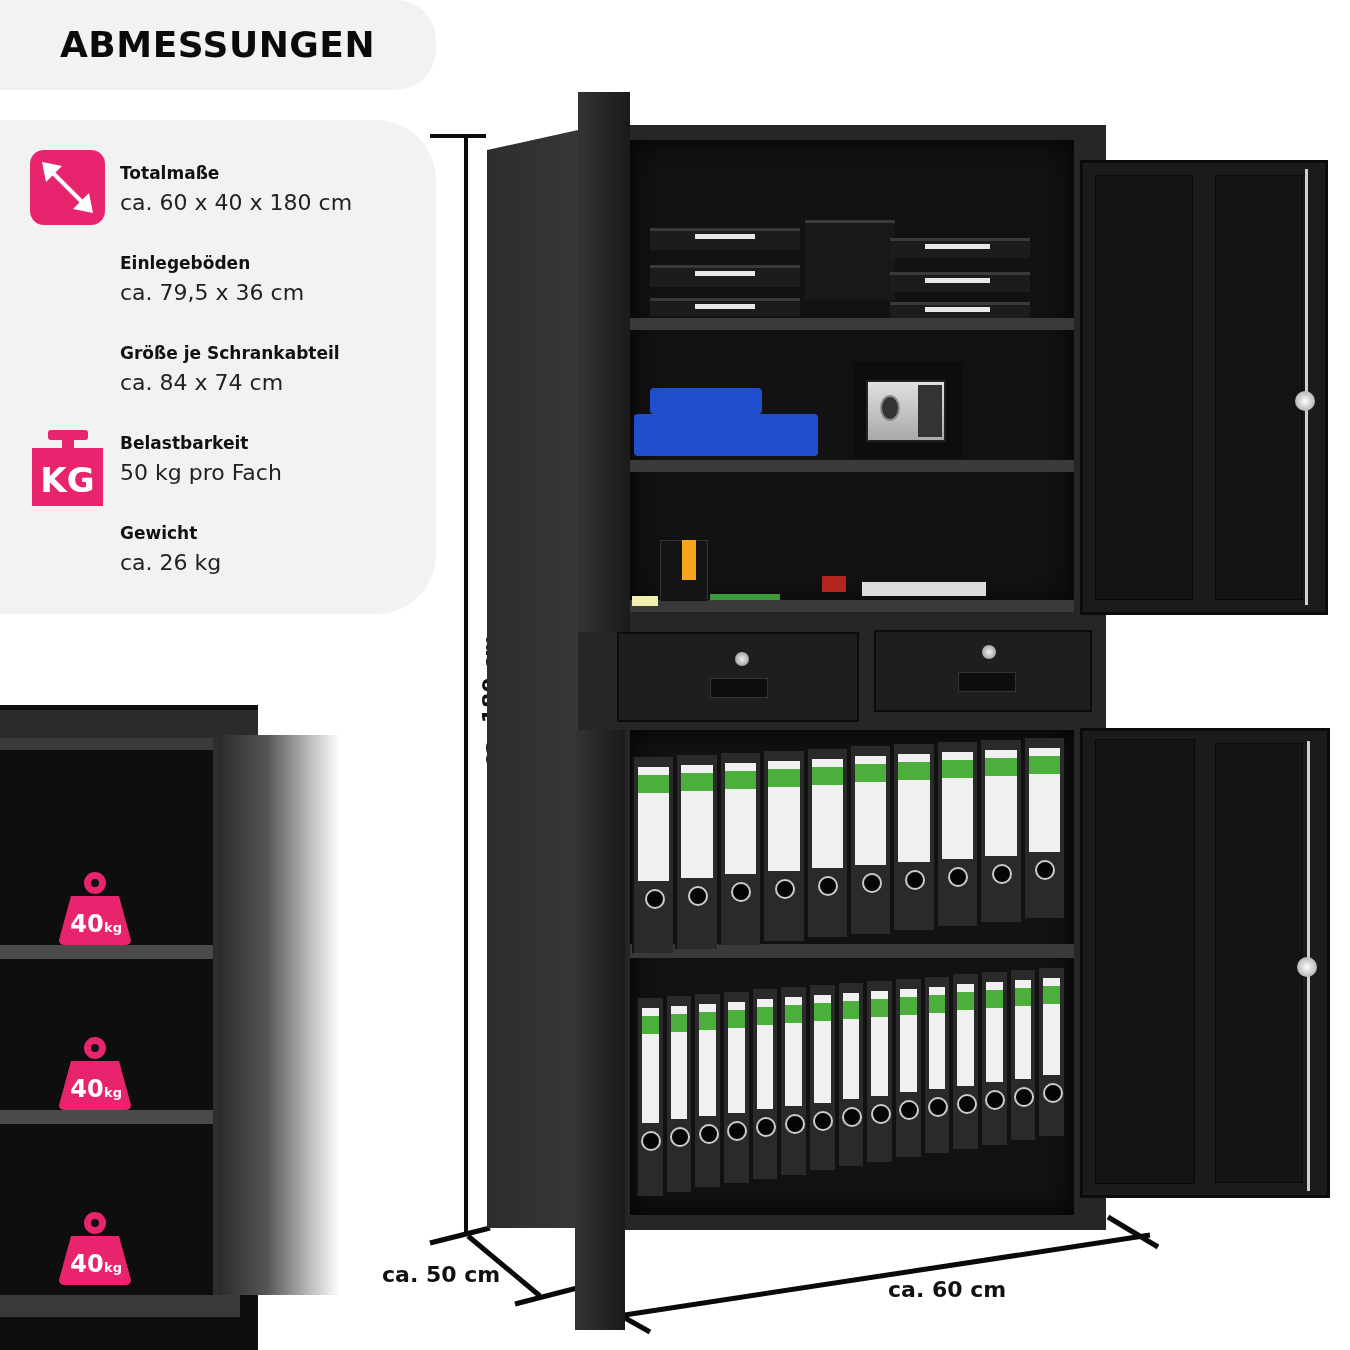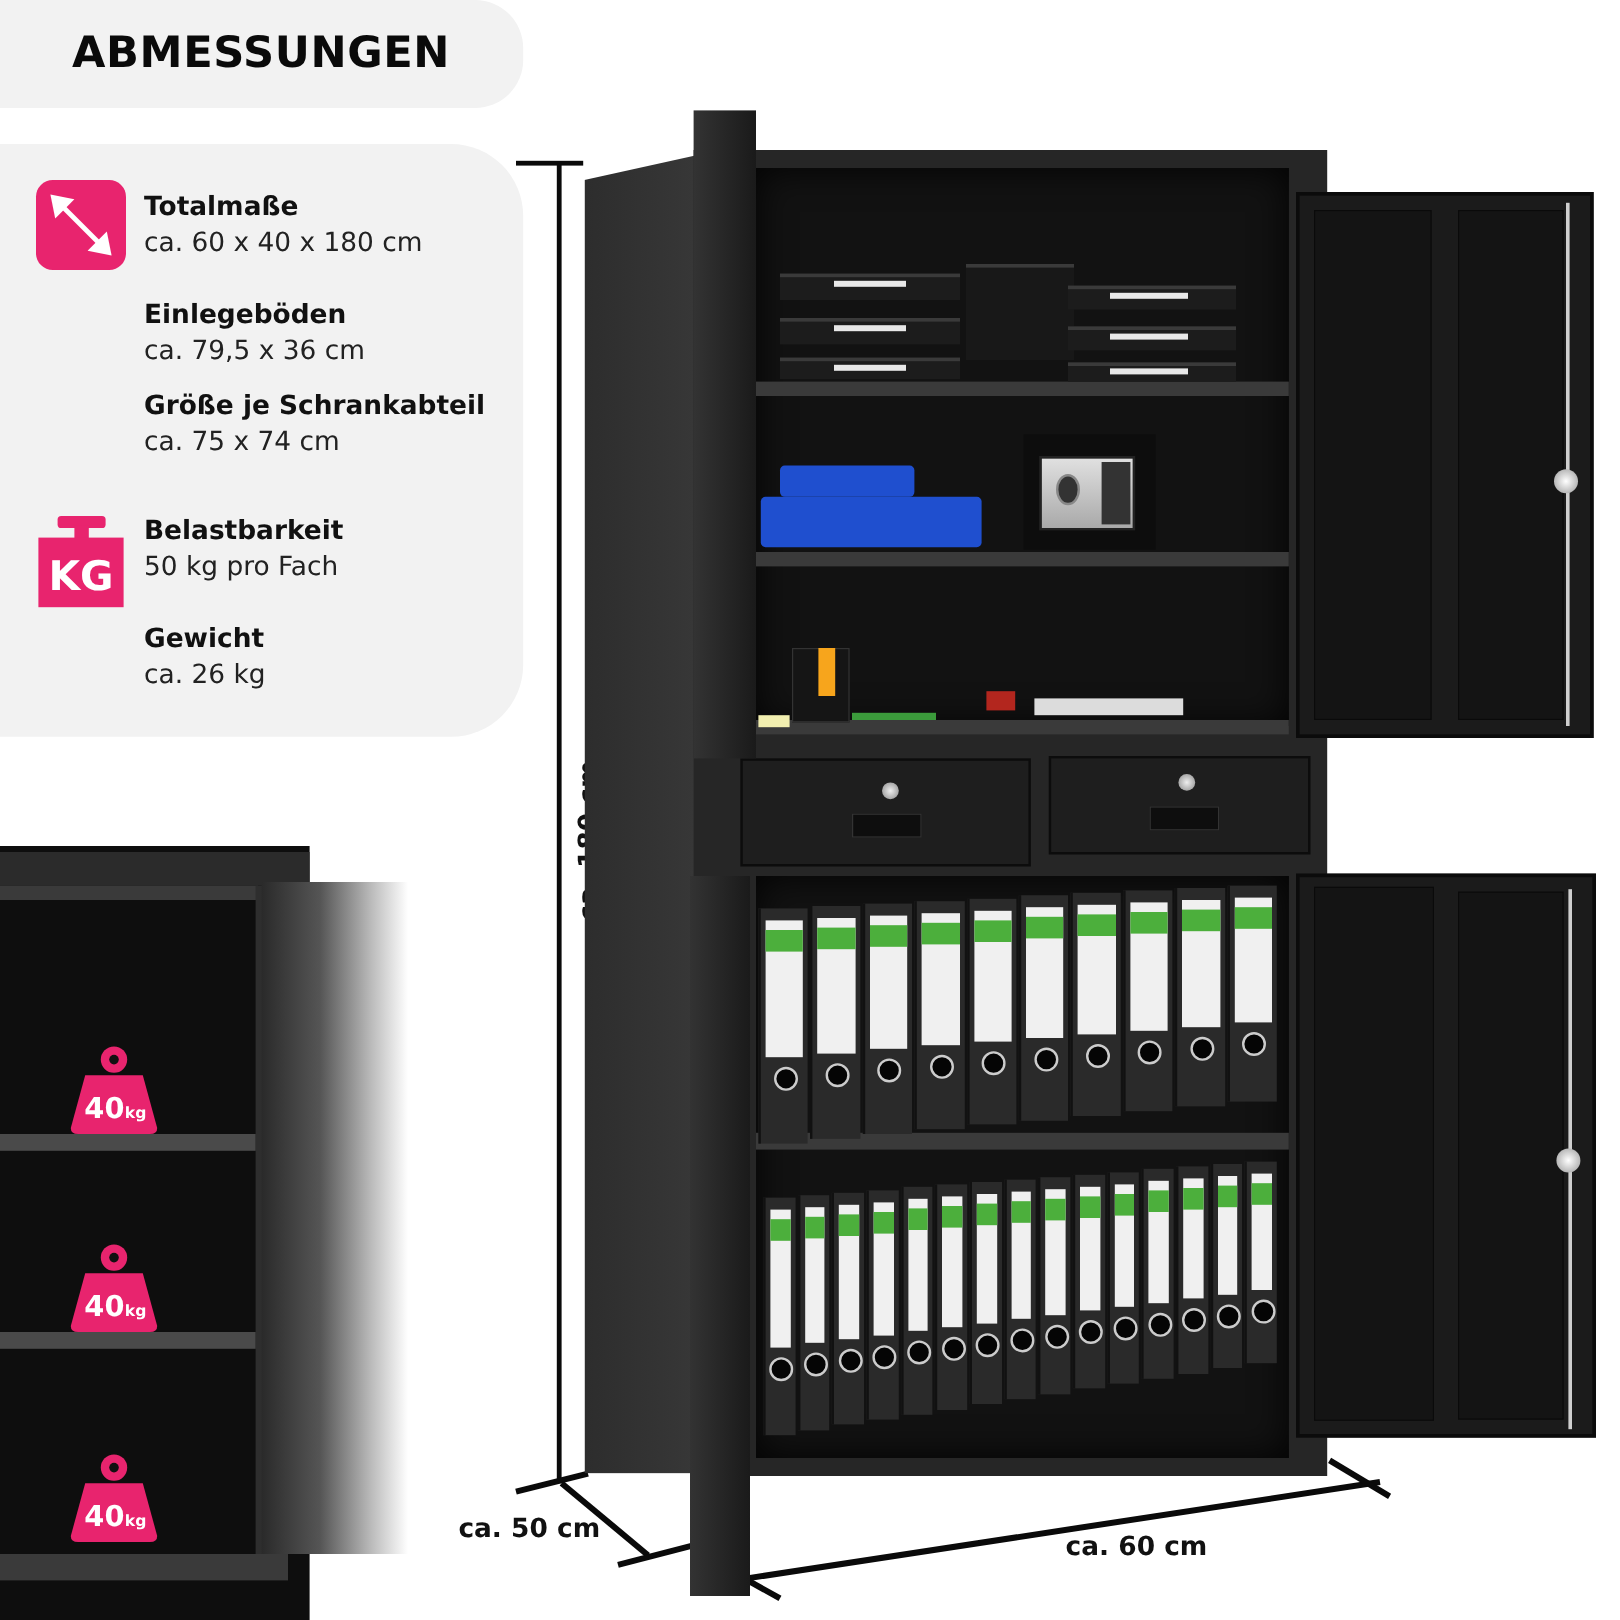--- a/index.html
+++ b/index.html
@@ -17,21 +17,21 @@
     font-family: "DejaVu Sans", sans-serif; font-weight: 900; font-size: 36px;
     letter-spacing: 0.5px; color: #0a0a0a;
   }
 
   
   .spec-panel {
     position: absolute; left: 0; top: 120px; width: 436px; height: 494px;
     background: #f2f2f2; border-radius: 0 60px 60px 0;
   }
   .spec-item { position: absolute; left: 120px; }
-  .spec-label { font-weight: bold; font-size: 22px; color: #111; line-height: 30px; }
+  .spec-label { font-weight: bold; font-size: 17px; color: #111; line-height: 30px; }
   .spec-value { font-size: 22px; color: #222; line-height: 30px; font-weight: normal; }
 
   .icon-box {
     position: absolute; left: 30px; width: 75px; height: 75px; border-radius: 14px;
     background: #e8246e;
   }
   .icon-kg { position: absolute; left: 30px; width: 75px; height: 78px; }
 
   
   .dim-line { position: absolute; background: #0a0a0a; }
@@ -136,23 +136,23 @@
   <div class="spec-item" style="top:38px;">
     <div class="spec-label">Totalmaße</div>
     <div class="spec-value">ca. 60 x 40 x 180 cm</div>
   </div>
 
   <div class="spec-item" style="top:128px;">
     <div class="spec-label">Einlegeböden</div>
     <div class="spec-value">ca. 79,5 x 36 cm</div>
   </div>
 
-  <div class="spec-item" style="top:204px;">
+  <div class="spec-item" style="top:218px;">
     <div class="spec-label">Größe je Schrankabteil</div>
-    <div class="spec-value">ca. 75 x 74 cm</div>
+    <div class="spec-value">ca. 84 x 74 cm</div>
   </div>
 
   <div class="icon-kg" style="top:310px;">
     <svg width="75" height="78" viewBox="0 0 75 78">
       <rect x="18" y="0" width="40" height="10" rx="3" fill="#e8246e"></rect>
       <rect x="32" y="8" width="12" height="12" fill="#e8246e"></rect>
       <rect x="2" y="18" width="71" height="58" fill="#e8246e"></rect>
       <text x="37.5" y="62" text-anchor="middle" fill="#fff" font-family="DejaVu Sans, sans-serif" font-weight="bold" font-size="34">KG</text>
     </svg>
   </div>

